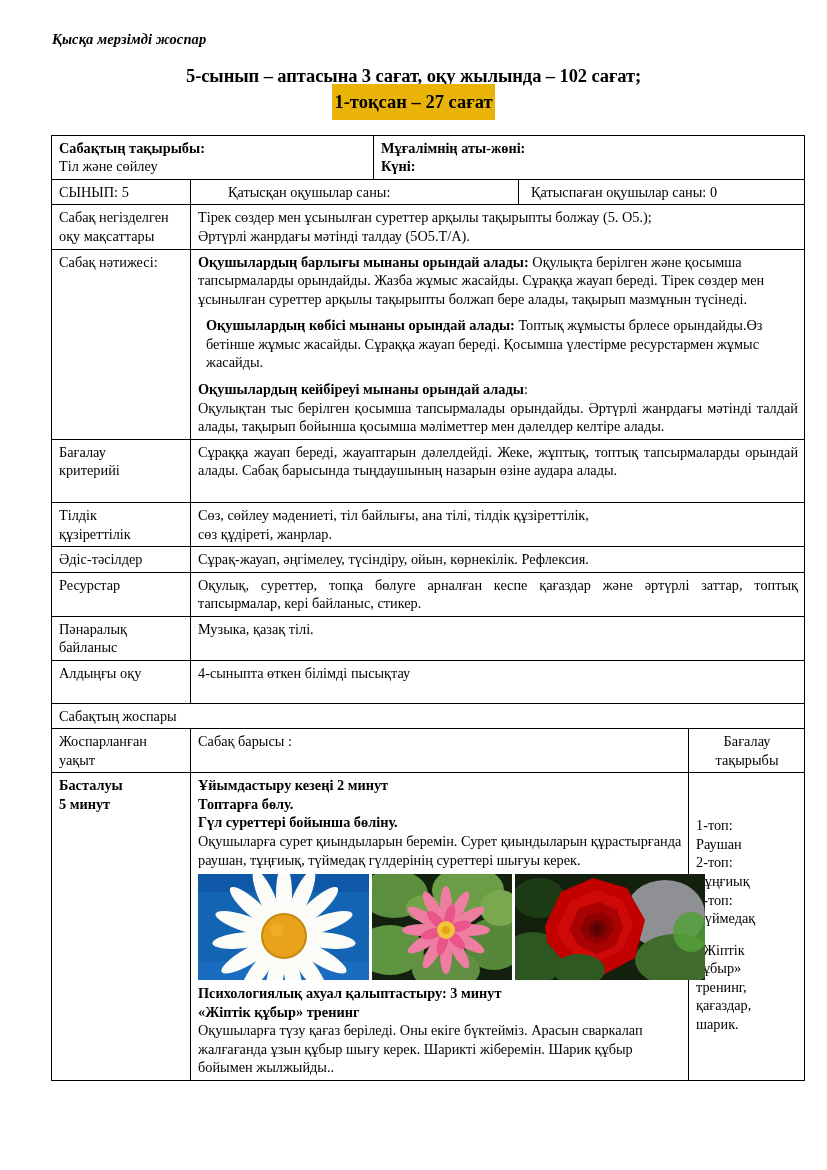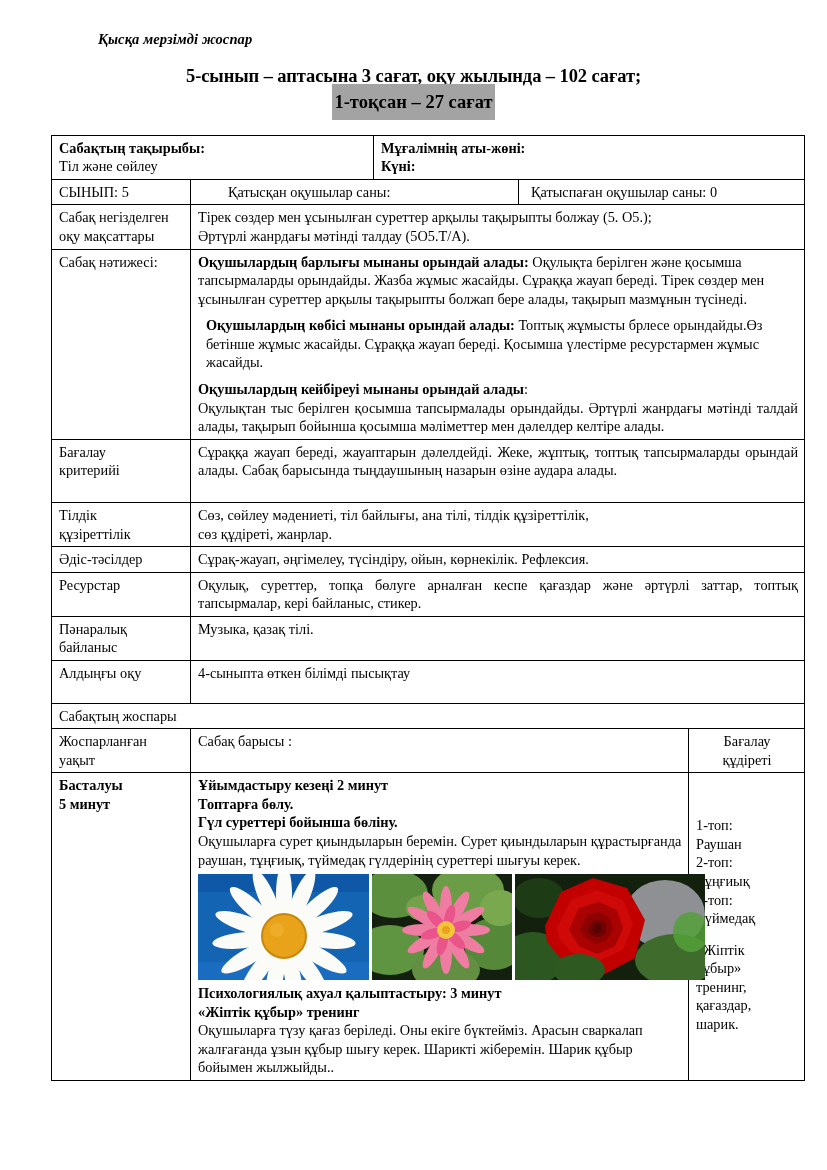--- a/index.html
+++ b/index.html
@@ -21,39 +21,39 @@
   }
 
   
   .hdr{
     padding-top:31px;
   }
   .hdr-sub{
     font-style:italic;
     font-weight:bold;
     font-size:14.5px;
-    padding-left:98px;
+    padding-left:52px;
     line-height:1.15;
     letter-spacing:0.1px;
   }
   .hdr-line1{
     text-align:center;
     font-weight:bold;
     font-size:18.5px;
     margin-top:18px;
     letter-spacing:-0.1px;
   }
   .hdr-line2-wrap{
     text-align:center;
     margin-top:5px;
   }
   .hdr-line2{
     font-weight:bold;
     font-size:18.5px;
-    background:#a3a3a3;
+    background:#eab308;
     padding:8px 2px;
   }
 
   
   table.plan{
     border-collapse:collapse;
     width:753px;
     margin-left:51px;
     margin-top:22px;
     table-layout:fixed;
@@ -222,21 +222,21 @@
     </tr>
 
     <tr>
       <td>
         <div>Жоспарланған</div>
         <div>уақыт</div>
       </td>
       <td colspan="4">Сабақ барысы :</td>
       <td class="center">
         <div>Бағалау</div>
-        <div>құдіреті</div>
+        <div>тақырыбы</div>
       </td>
     </tr>
 
     <tr>
       <td class="lbl">
         <div class="b">Басталуы</div>
         <div class="b">5  минут</div>
       </td>
 
       <td colspan="4">

